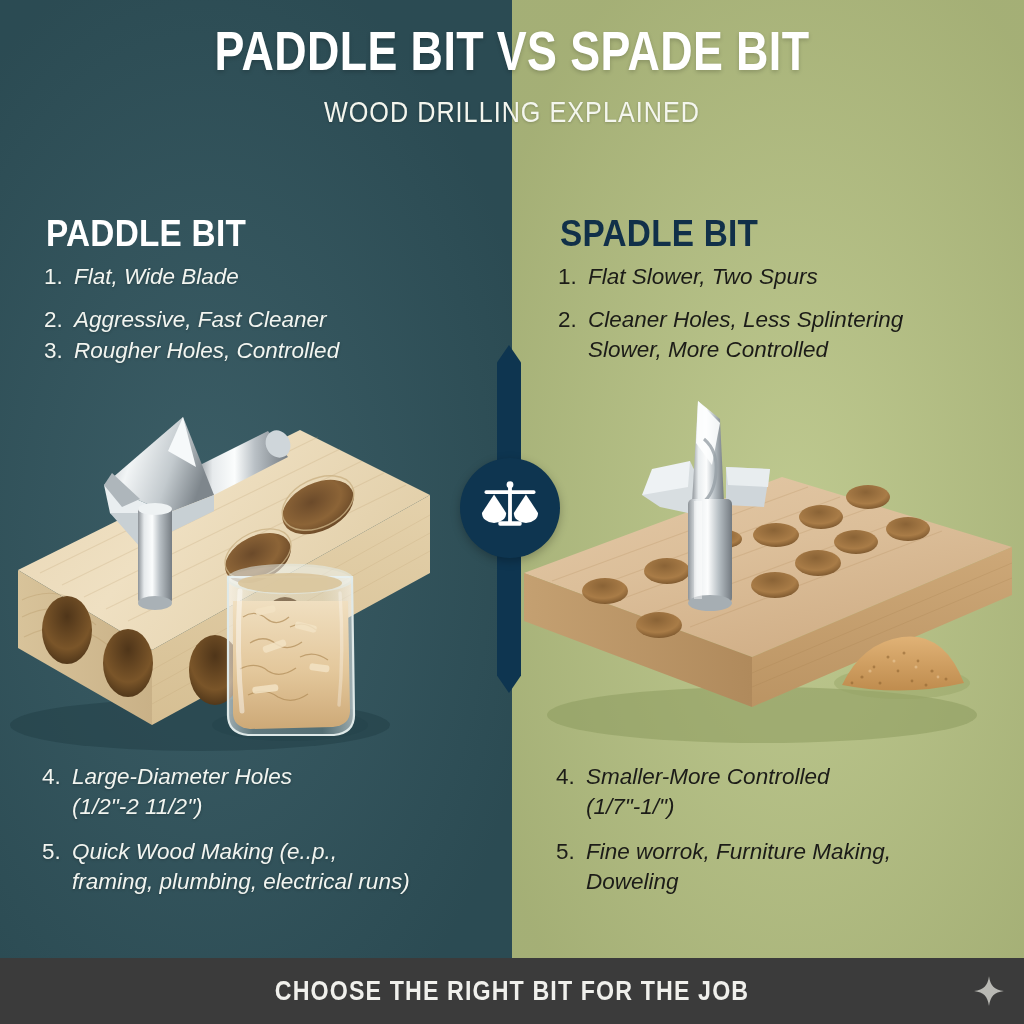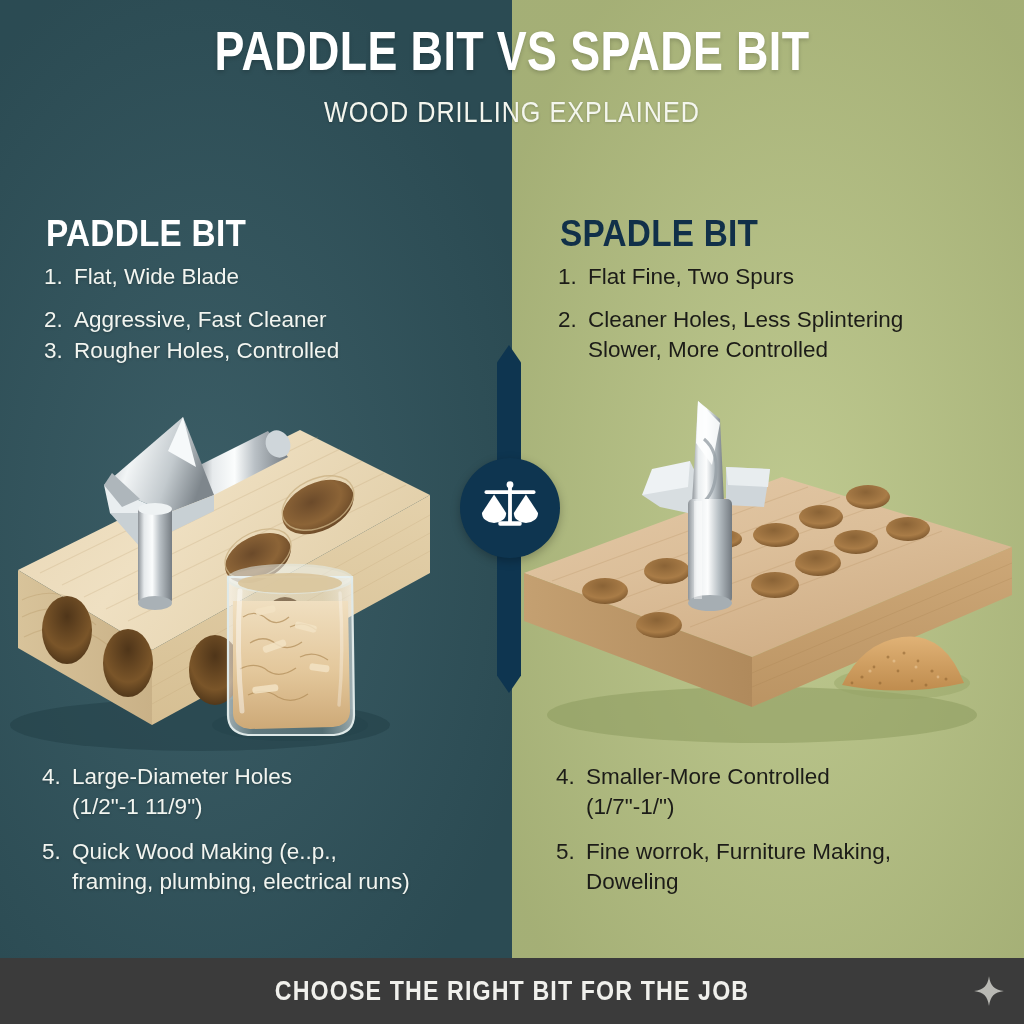--- a/index.html
+++ b/index.html
@@ -103,21 +103,21 @@
     font-size: 22.5px;
     line-height: 30px;
     font-weight: 400;
     white-space: pre-line;
   }
   .list-item .num {
     width: 30px;
     flex: 0 0 30px;
     text-align: left;
   }
-  .list-item .txt { flex: 1 1 auto; }
+  .list-item .txt { flex: 1 1 auto; font-style: italic; }
 
   .light-text .list-item { color: #f2f5f0; text-shadow: 0 1px 3px rgba(0,0,0,0.25); }
   .dark-text  .list-item { color: #1c1c18; }
 
   #list-left-top   { left: 44px;  top: 262px; }
   #list-left-top .list-item:nth-child(1) { margin-bottom: 13px; }
   #list-left-top .list-item:nth-child(2) { margin-bottom: 1px; }
 
   #list-right-top  { left: 558px; top: 262px; width: 440px; }
   #list-right-top .list-item:nth-child(1) { margin-bottom: 13px; }
@@ -482,35 +482,35 @@
     <div class="list-item">
       <span class="num">3.</span>
       <span class="txt">Rougher Holes, Controlled</span>
     </div>
   </div>
 
   <div class="list light-text" id="list-left-bottom">
     <div class="list-item">
       <span class="num">4.</span>
       <span class="txt">Large-Diameter Holes
-(1/2"-1 11/9")</span>
+(1/2"-2 11/2")</span>
     </div>
     <div class="list-item">
       <span class="num">5.</span>
       <span class="txt">Quick Wood Making (e..p.,
 framing, plumbing, electrical runs)</span>
     </div>
   </div>
 
   <div class="col-heading" id="heading-right">SPADLE BIT</div>
 
   <div class="list dark-text" id="list-right-top">
     <div class="list-item">
       <span class="num">1.</span>
-      <span class="txt">Flat Fine, Two Spurs</span>
+      <span class="txt">Flat Slower, Two Spurs</span>
     </div>
     <div class="list-item">
       <span class="num">2.</span>
       <span class="txt">Cleaner Holes, Less Splintering
 Slower, More Controlled</span>
     </div>
   </div>
 
   <div class="list dark-text" id="list-right-bottom">
     <div class="list-item">

